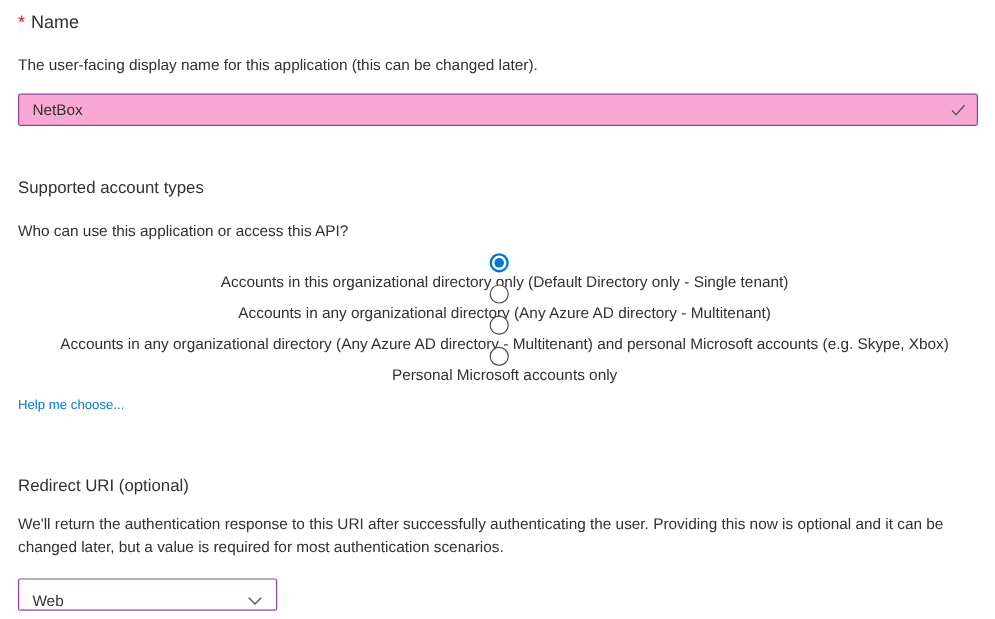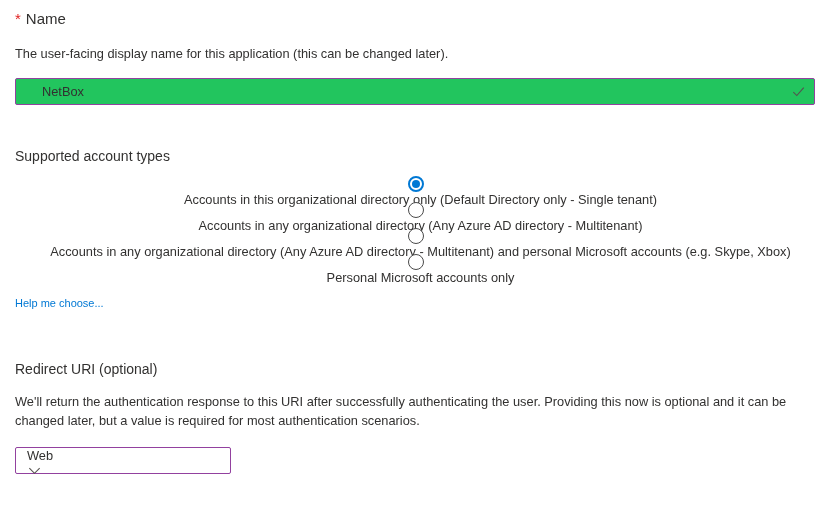--- a/index.html
+++ b/index.html
@@ -25,24 +25,24 @@
     margin-top: 16px;
     font-size: 12.8px;
     line-height: 19px;
   }
 
   .input-wrap {
     margin-top: 15px;
     height: 27px;
     border: 1px solid #92419f;
     border-radius: 2px;
-    background: #22c55e;
+    background: #f9a8d4;
     display: flex;
     align-items: center;
-    padding: 0 8px 0 26px;
+    padding: 0 8px 0 11px;
   }
   .input-wrap input {
     flex: 1;
     border: none;
     outline: none;
     font-family: "Liberation Sans", "DejaVu Sans", sans-serif;
     font-size: 12.8px;
     color: #323130;
     background: transparent;
     padding: 0;
@@ -98,26 +98,25 @@
 
   .desc2 { margin-top: 14px; width: 796px; }
 
   .uri-row { margin-top: 17px; display: flex; gap: 13px; }
   .dropdown {
     width: 216px;
     height: 27px;
     border: 1px solid #92419f;
     border-radius: 2px;
     display: flex;
-    align-items: flex-start;
+    align-items: flex-end;
     padding: 0 10px 0 11px;
     font-size: 12.8px;
     cursor: pointer;
     background: #fff;
-    flex-direction: column;
   }
   .dropdown .dd-value { flex: 1; }
   .uri-input-wrap { width: 420px; margin-top: 0; }
 </style>
 </head>
 <body>
 
 <div class="page">
 
   
@@ -129,20 +128,21 @@
     <input type="text" value="NetBox" style="">
     <span class="icon">
       <svg width="15" height="15" viewBox="0 0 16 16">
           <path d="M2.5 8.6 L6.2 12.3 L13.6 3.8" stroke="#55524f" stroke-width="1.2" fill="none"></path>
         </svg>
     </span>
   </div>
 
   
   <div class="section-title mt-section1">Supported account types</div>
+  <div class="question">Who can use this application or access this API?</div>
 
   <div class="radio-group">
     <div class="radio-row">
       <span class="radio selected"></span>
       <span class="radio-label">Accounts in this organizational directory only (Default Directory only - Single tenant)</span>
     </div>
     <div class="radio-row">
       <span class="radio"></span>
       <span class="radio-label">Accounts in any organizational directory (Any Azure AD directory - Multitenant)</span>
     </div>

